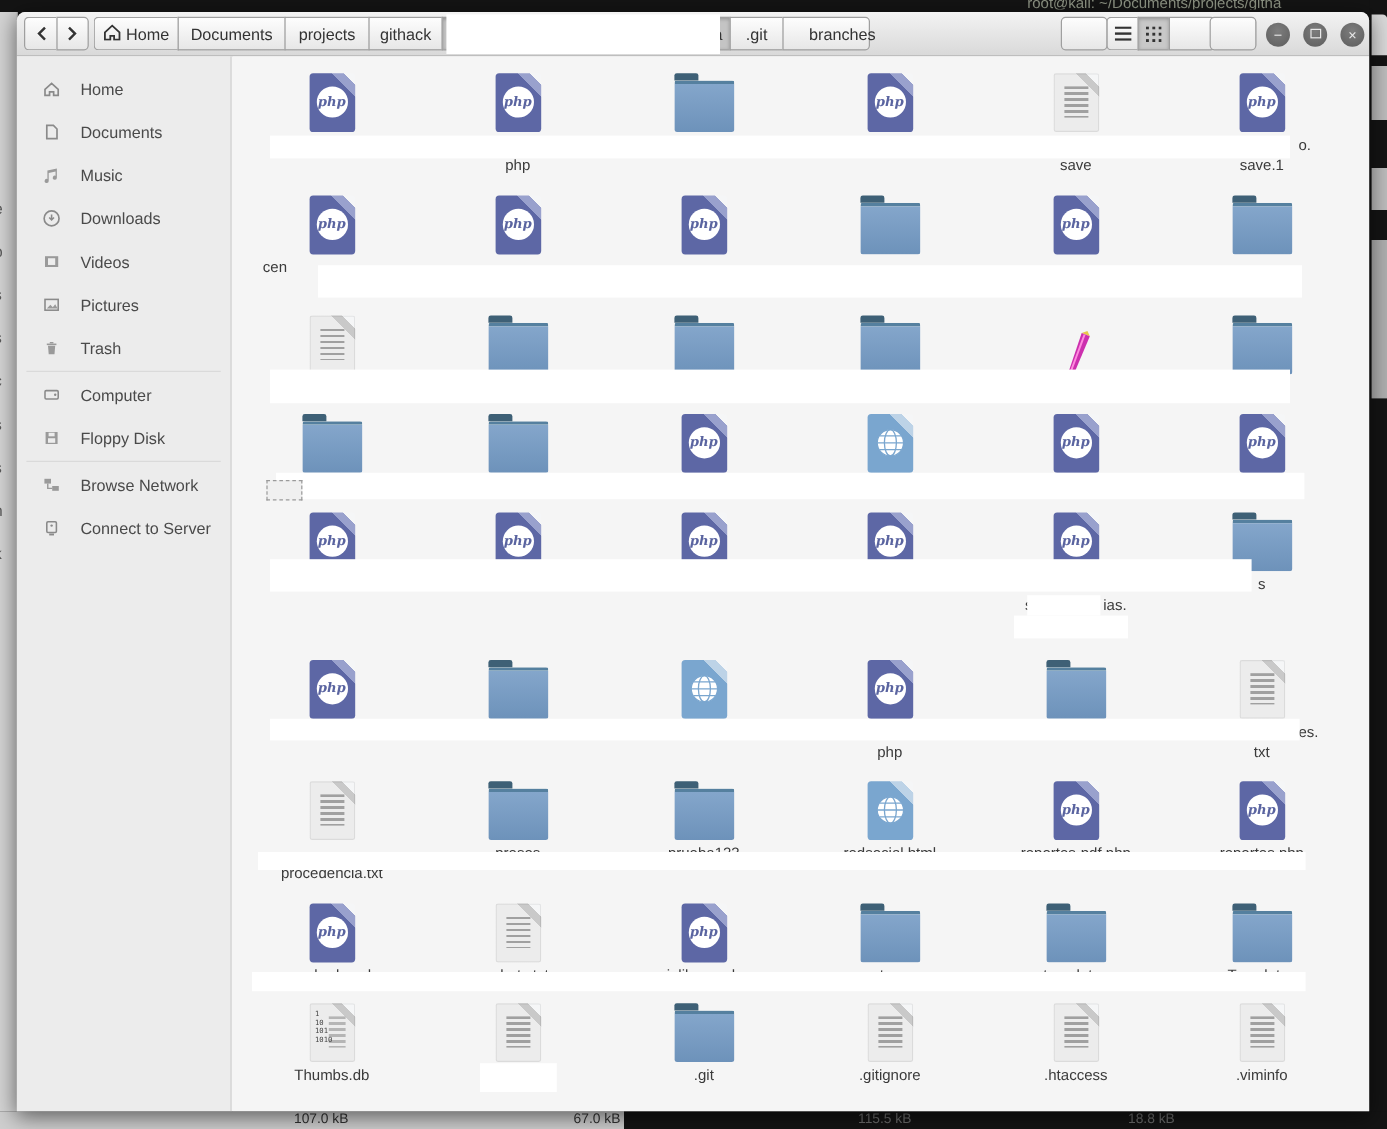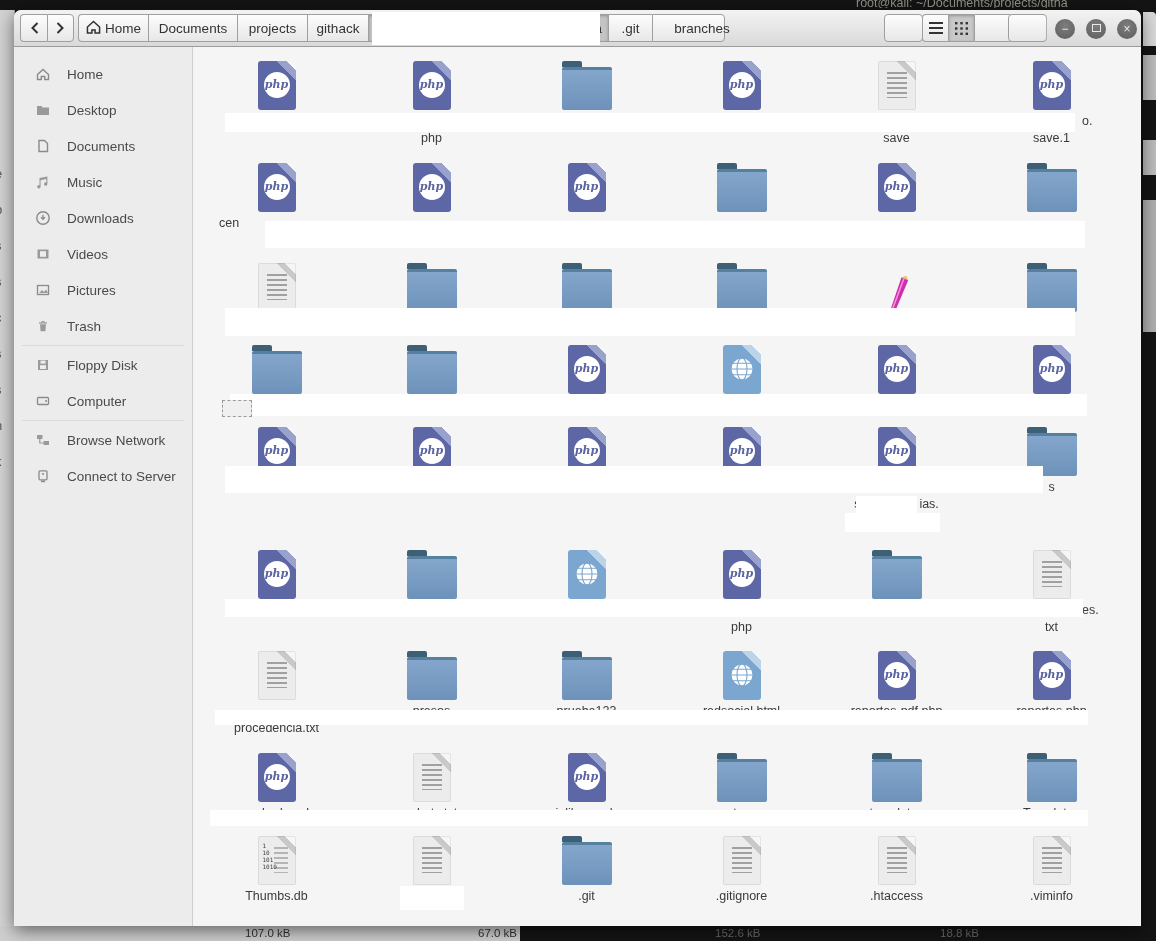--- a/index.html
+++ b/index.html
@@ -117,21 +117,21 @@
     <span style="top: 372px;">s</span>
     <span style="top: 408px;">h</span>
     <span style="top: 444px;">k</span>
     <span style="top: 480px;">r</span>
   </div>
 <div class="bottom-strip">
   <div class="lightseg">
     <span class="sz1">107.0 kB</span>
     <span class="sz2">67.0 kB</span>
   </div>
-  <span class="sz3">152.6 kB</span>
+  <span class="sz3">115.5 kB</span>
   <span class="sz4">18.8 kB</span>
 </div>
 
 <div class="win">
   <div class="tbar">
     <div class="grp nav-grp">
       <button class="btn" style="width:27px;padding:0;">
         <svg width="9" height="12" viewBox="0 0 9 12">
             <path d="M7.5 1 2.5 6l5 5" fill="none" stroke="#333" stroke-width="2"></path>
           </svg>
@@ -227,28 +227,20 @@
         <span class="sicon">
           <svg width="16" height="16" viewBox="0 0 16 16">
             <path d="M2.5 8.5 8 3.5l5.5 5V13.5H9.7v-3H6.3v3H2.5z" fill="none" stroke="#8a8a8a" stroke-width="1.4"></path>
           </svg>
         </span>
         <span class="slabel">Home</span>
       </div>
       <div class="sitem">
         <span class="sicon">
           <svg width="16" height="16" viewBox="0 0 16 16">
-            <path d="M2 4h4.5l1 1.5H14V13H2z" fill="#9a9a9a"></path>
-          </svg>
-        </span>
-        <span class="slabel">Desktop</span>
-      </div>
-      <div class="sitem">
-        <span class="sicon">
-          <svg width="16" height="16" viewBox="0 0 16 16">
             <path d="M4 2.5h5.5l3 3v8H4z" fill="none" stroke="#8a8a8a" stroke-width="1.4"></path>
           </svg>
         </span>
         <span class="slabel">Documents</span>
       </div>
       <div class="sitem">
         <span class="sicon">
           <svg width="16" height="16" viewBox="0 0 16 16">
             <path d="M5.6 12.8a1.7 1.7 0 1 1-1.1-1.6V4.1L12.4 2.5v7.6a1.7 1.7 0 1 1-1.1-1.6V5L5.6 6.2z" fill="#9a9a9a"></path>
           </svg>
@@ -289,35 +281,35 @@
             <rect x="4" y="4.3" width="8" height="1.3" fill="#9a9a9a"></rect>
             <rect x="6.5" y="3" width="3" height="1.2" fill="#9a9a9a"></rect>
           </svg>
         </span>
         <span class="slabel">Trash</span>
       </div>
       <div class="ssep"></div>
       <div class="sitem">
         <span class="sicon">
           <svg width="16" height="16" viewBox="0 0 16 16">
+            <rect x="2.5" y="4.5" width="11" height="7" rx="1" fill="none" stroke="#8a8a8a" stroke-width="1.3"></rect>
+            <circle cx="11" cy="8" r="1" fill="#8a8a8a"></circle>
+          </svg>
+        </span>
+        <span class="slabel">Computer</span>
+      </div>
+      <div class="sitem">
+        <span class="sicon">
+          <svg width="16" height="16" viewBox="0 0 16 16">
             <rect x="3" y="3" width="10" height="10" fill="#9a9a9a"></rect>
             <rect x="5.5" y="3.6" width="5" height="3" fill="#ededed"></rect>
             <rect x="5" y="8.2" width="6" height="3.8" fill="#ededed"></rect>
           </svg>
         </span>
         <span class="slabel">Floppy Disk</span>
-      </div>
-      <div class="sitem">
-        <span class="sicon">
-          <svg width="16" height="16" viewBox="0 0 16 16">
-            <rect x="2.5" y="4.5" width="11" height="7" rx="1" fill="none" stroke="#8a8a8a" stroke-width="1.3"></rect>
-            <circle cx="11" cy="8" r="1" fill="#8a8a8a"></circle>
-          </svg>
-        </span>
-        <span class="slabel">Computer</span>
       </div>
       <div class="ssep"></div>
       <div class="sitem">
         <span class="sicon">
           <svg width="16" height="16" viewBox="0 0 16 16">
             <rect x="2" y="3" width="5.5" height="4" fill="#9a9a9a"></rect>
             <rect x="8.5" y="9" width="5.5" height="4" fill="#9a9a9a"></rect>
             <path d="M4.8 7v4h3.7" fill="none" stroke="#9a9a9a" stroke-width="1.2"></path>
           </svg>
         </span>

